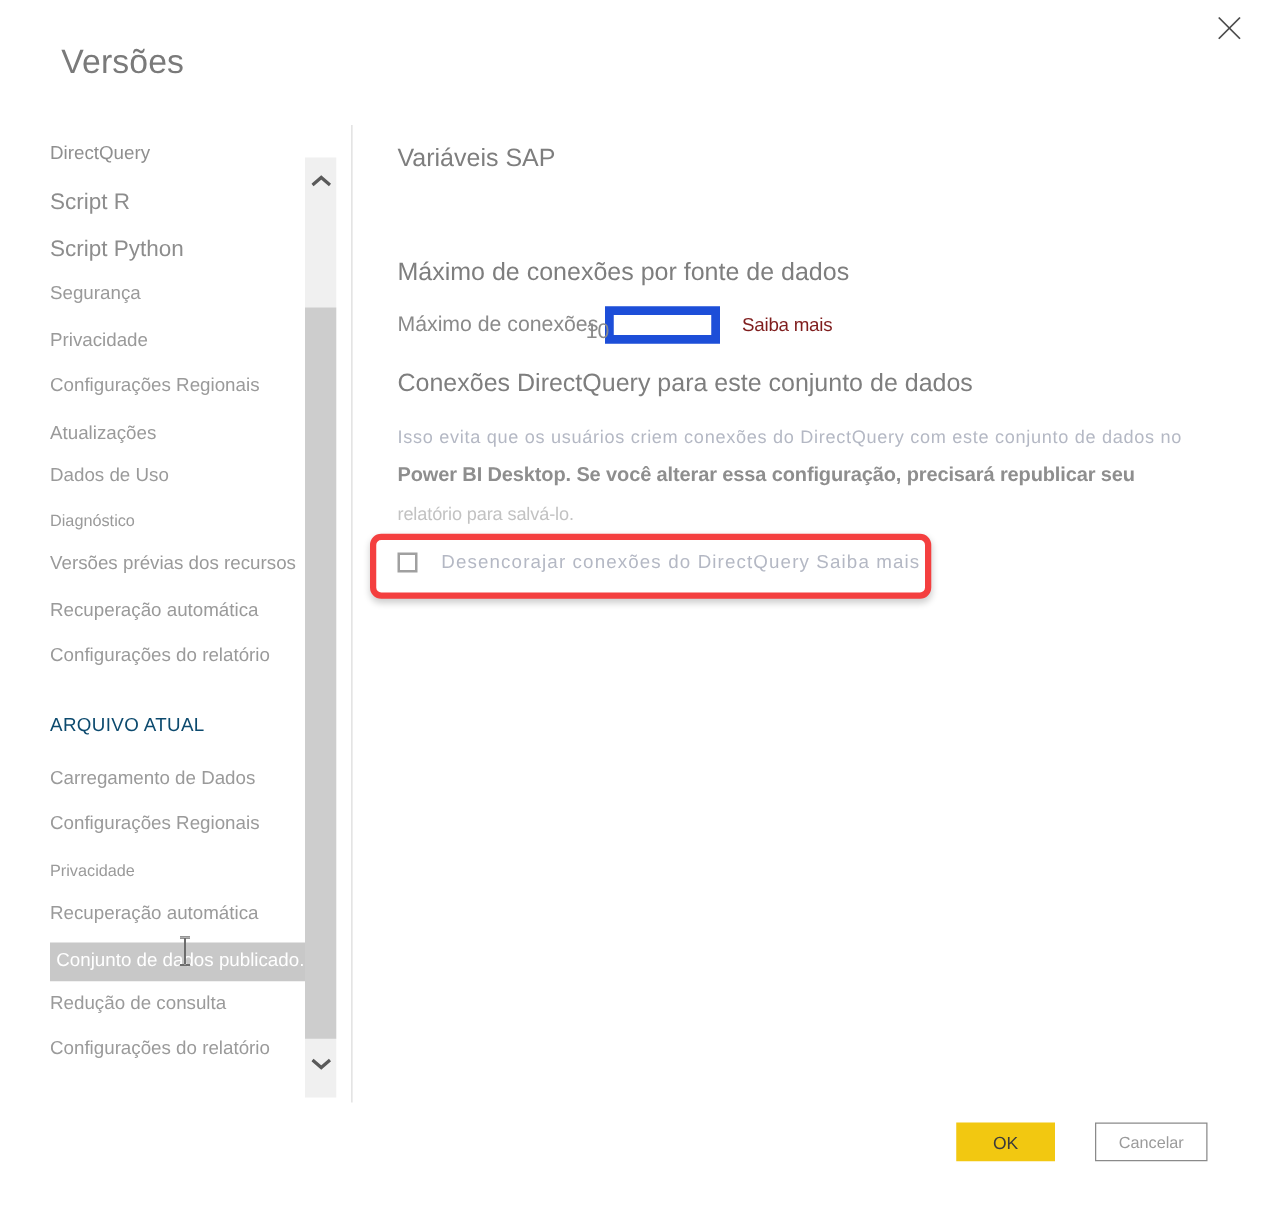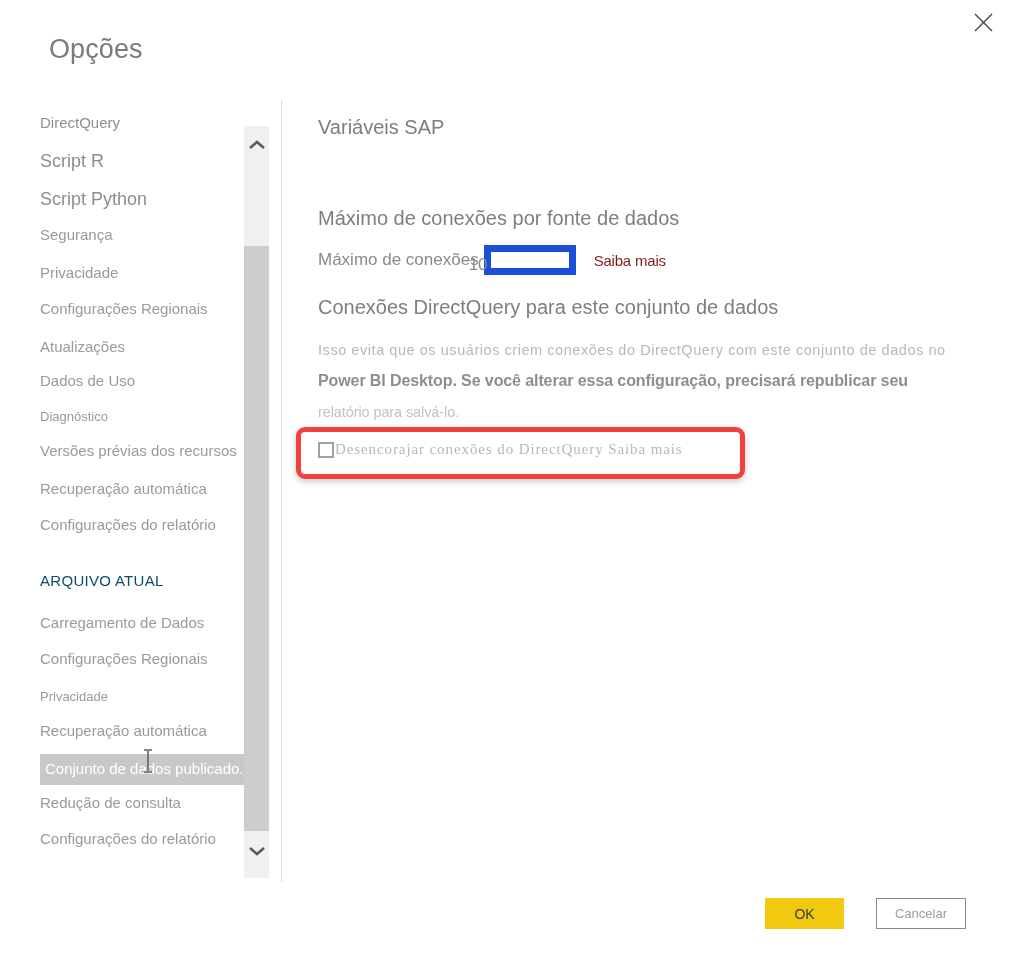--- a/index.html
+++ b/index.html
@@ -226,22 +226,21 @@
     box-sizing: border-box;
     background: #ffffff;
     box-shadow: 0 3px 6px rgba(0,0,0,0.20);
   }
   #dq-checkbox-row {
     position: absolute;
     left: 0;
     top: 337px;
     display: flex;
     align-items: center;
-    gap: 1px;
-    font-family: Liberation Serif, serif;
+    gap: 19px;
   }
   #dq-checkbox-label {
     color: #b4b8c4;
     font-size: 15px;
     letter-spacing: 0.9px;
     white-space: nowrap;
   }
 
   
   #ok-button {
@@ -284,21 +283,21 @@
 
 <div id="dialog">
 
   <div id="close-btn">
     <svg width="21" height="21" viewBox="0 0 21 21" aria-hidden="true">
       <line x1="2" y1="2" x2="19" y2="19" stroke="#4a4a4a" stroke-width="1.4"></line>
       <line x1="19" y1="2" x2="2" y2="19" stroke="#4a4a4a" stroke-width="1.4"></line>
     </svg>
   </div>
 
-  <div id="page-title">Opções</div>
+  <div id="page-title">Versões</div>
 
   <div id="nav">
       <div class="nav-item first" style="top: 10px;">DirectQuery</div>
       <div class="nav-item sz-lg" style="top: 48px;">Script R</div>
       <div class="nav-item sz-lg" style="top: 86px;">Script Python</div>
       <div class="nav-item sz-md" style="top: 122px;">Segurança</div>
       <div class="nav-item sz-md" style="top: 160px;">Privacidade</div>
       <div class="nav-item sz-md" style="top: 196px;">Configurações Regionais</div>
       <div class="nav-item sz-md" style="top: 234px;">Atualizações</div>
       <div class="nav-item sz-md" style="top: 268px;">Dados de Uso</div>

